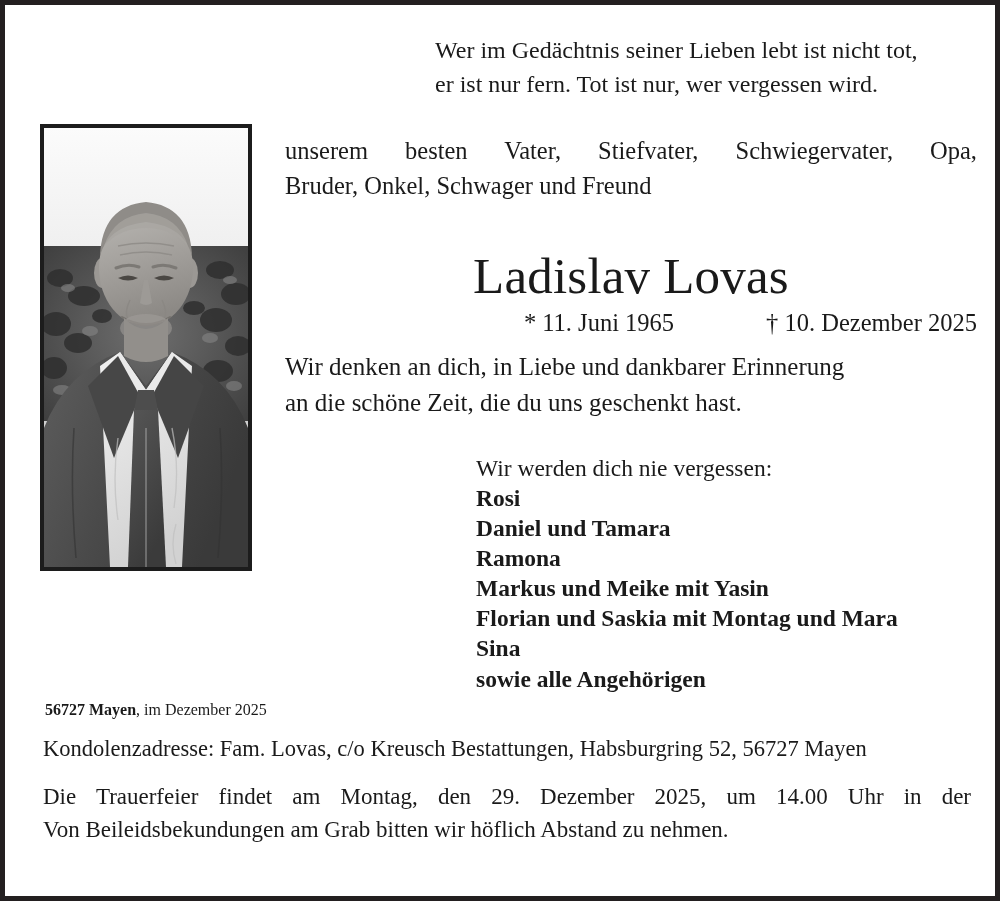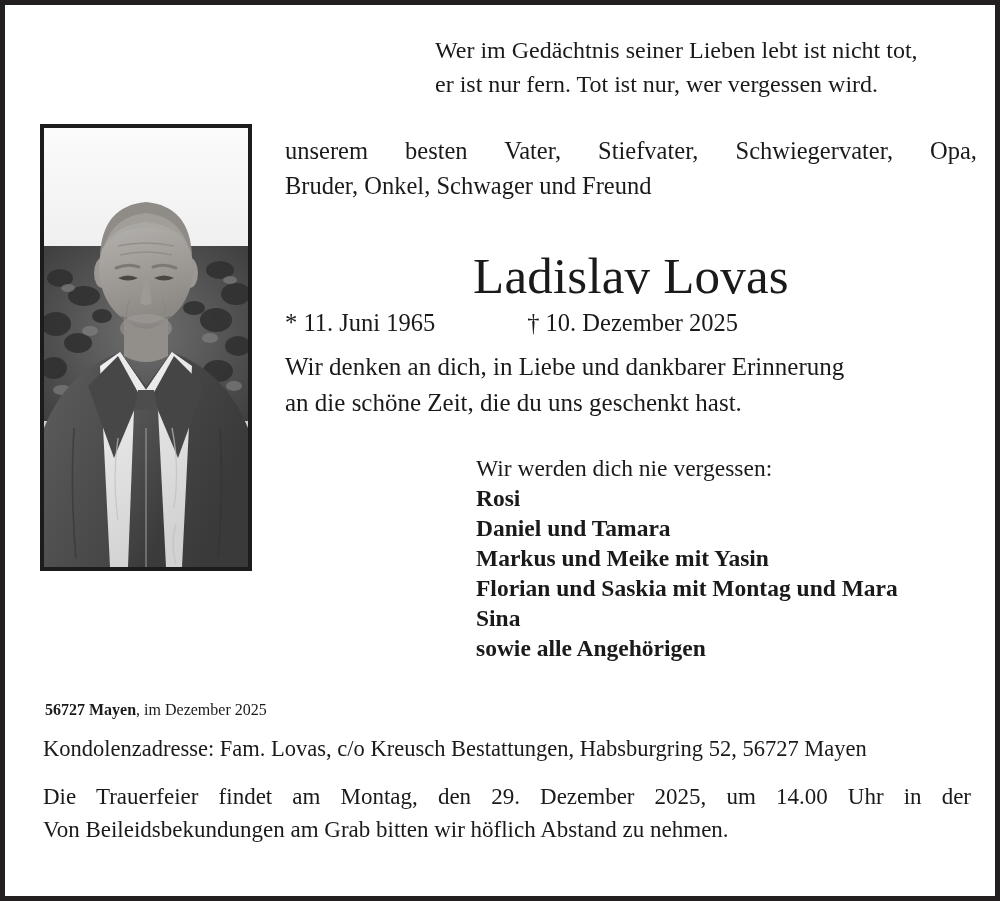--- a/index.html
+++ b/index.html
@@ -85,21 +85,21 @@
   }
   .deceased-name {
     font-size: 51px;
     line-height: 1.12;
     font-weight: normal;
     letter-spacing: 0.2px;
     margin: 0;
   }
   .dates-row {
     display: flex;
-    justify-content: flex-start;
+    justify-content: flex-end;
     align-items: baseline;
     gap: 92px;
     margin-top: 4px;
     font-size: 24.5px;
   }
   .date-item { white-space: nowrap; }
 
   .remembrance {
     position: absolute;
     left: 280px;
@@ -300,20 +300,21 @@
 
     <div class="remembrance">
       <div>Wir denken an dich, in Liebe und dankbarer Erinnerung</div>
       <div>an die schöne Zeit, die du uns geschenkt hast.</div>
     </div>
 
     <div class="family-block">
       <div class="family-intro">Wir werden dich nie vergessen:</div>
       <div class="family-name">Rosi</div>
       <div class="family-name">Daniel und Tamara</div>
+      <div class="family-name">Ramona</div>
       <div class="family-name">Markus und Meike mit Yasin</div>
       <div class="family-name">Florian und Saskia mit Montag und Mara</div>
       <div class="family-name">Sina</div>
       <div class="family-name">sowie alle Angehörigen</div>
     </div>
 
     <div class="place-line">
       <span class="strong">56727 Mayen</span><span>, im Dezember 2025</span>
     </div>
 

